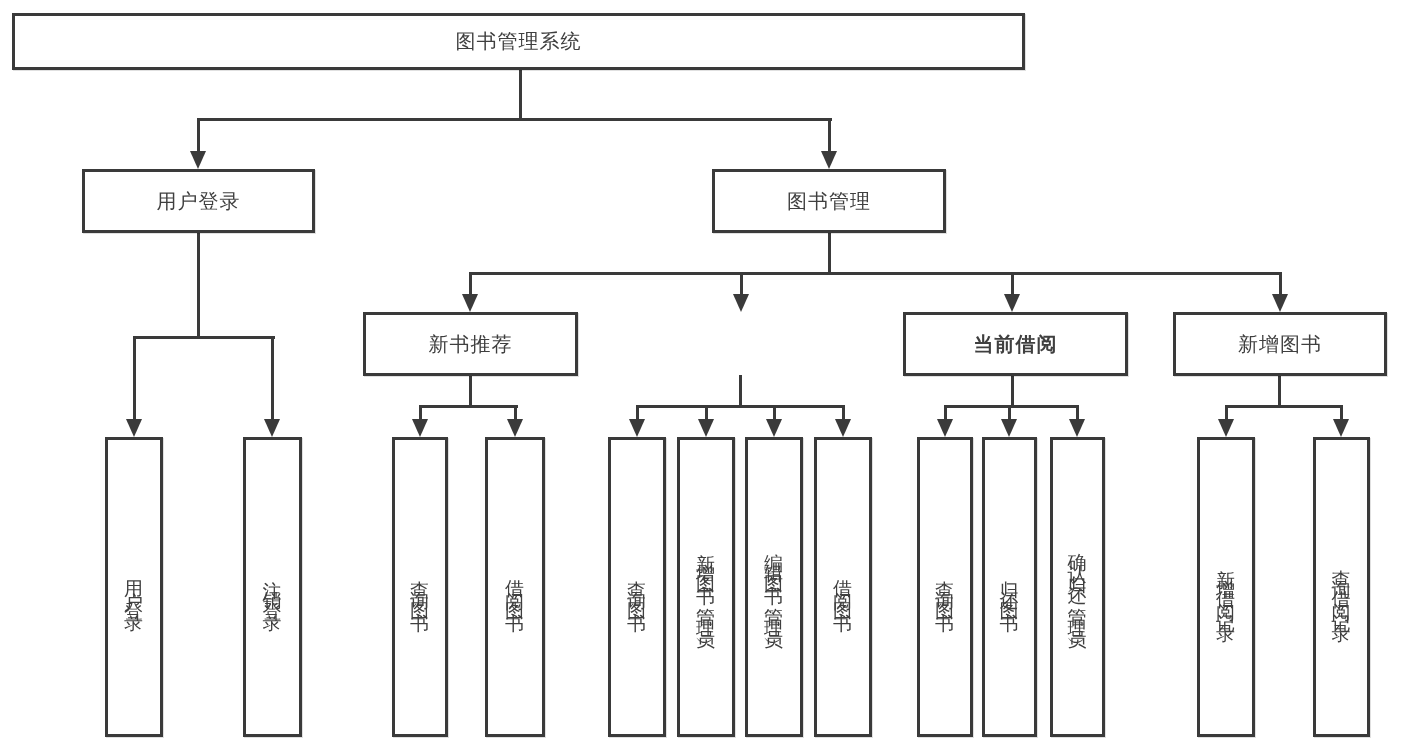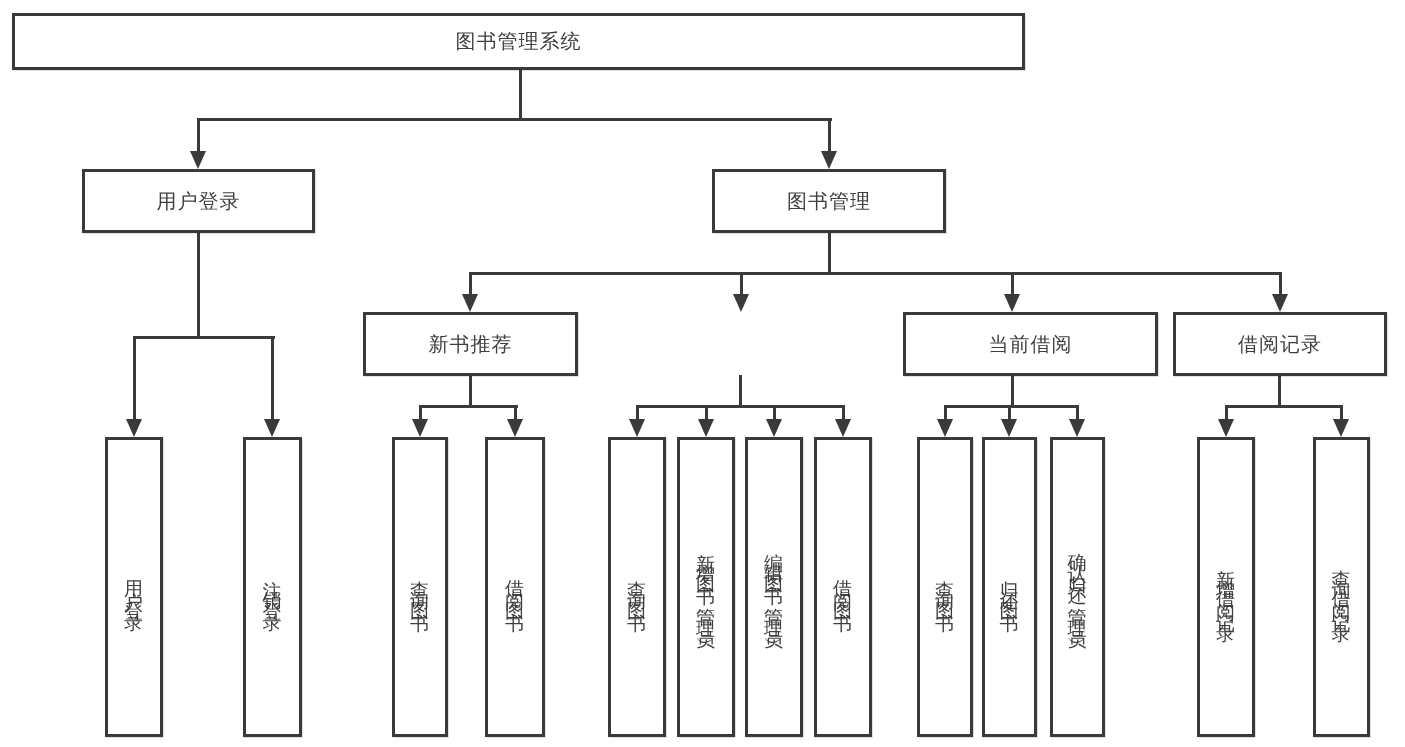--- a/index.html
+++ b/index.html
@@ -121,25 +121,25 @@
   <div class="node hnode" style="left:82px; top:169px; width:233px; height:64px;">
     <span class="lbl">用户登录</span>
   </div>
   <div class="node hnode" style="left:363px; top:312px; width:215px; height:64px;">
     <span class="lbl">新书推荐</span>
   </div>
 
   <div class="node hnode" style="left:712px; top:169px; width:234px; height:64px;">
     <span class="lbl">图书管理</span>
   </div>
-  <div class="node hnode" style="left:903px; top:312px; width:255px; height:64px;">
+  <div class="node hnode" style="left:903px; top:312px; width:225px; height:64px;font-weight:bold;">
     <span class="lbl">当前借阅</span>
   </div>
   <div class="node hnode" style="left:1173px; top:312px; width:214px; height:64px;">
-    <span class="lbl">借阅记录</span>
+    <span class="lbl">新增图书</span>
   </div>
 
   <div class="node vnode" style="left:105px; top:437px; width:58px; height:300px;">
     <span class="lbl">用户登录</span>
   </div>
   <div class="node vnode" style="left:243px; top:437px; width:59px; height:300px;">
     <span class="lbl">注销登录</span>
   </div>
 
   <div class="node vnode" style="left:392px; top:437px; width:56px; height:300px;">

